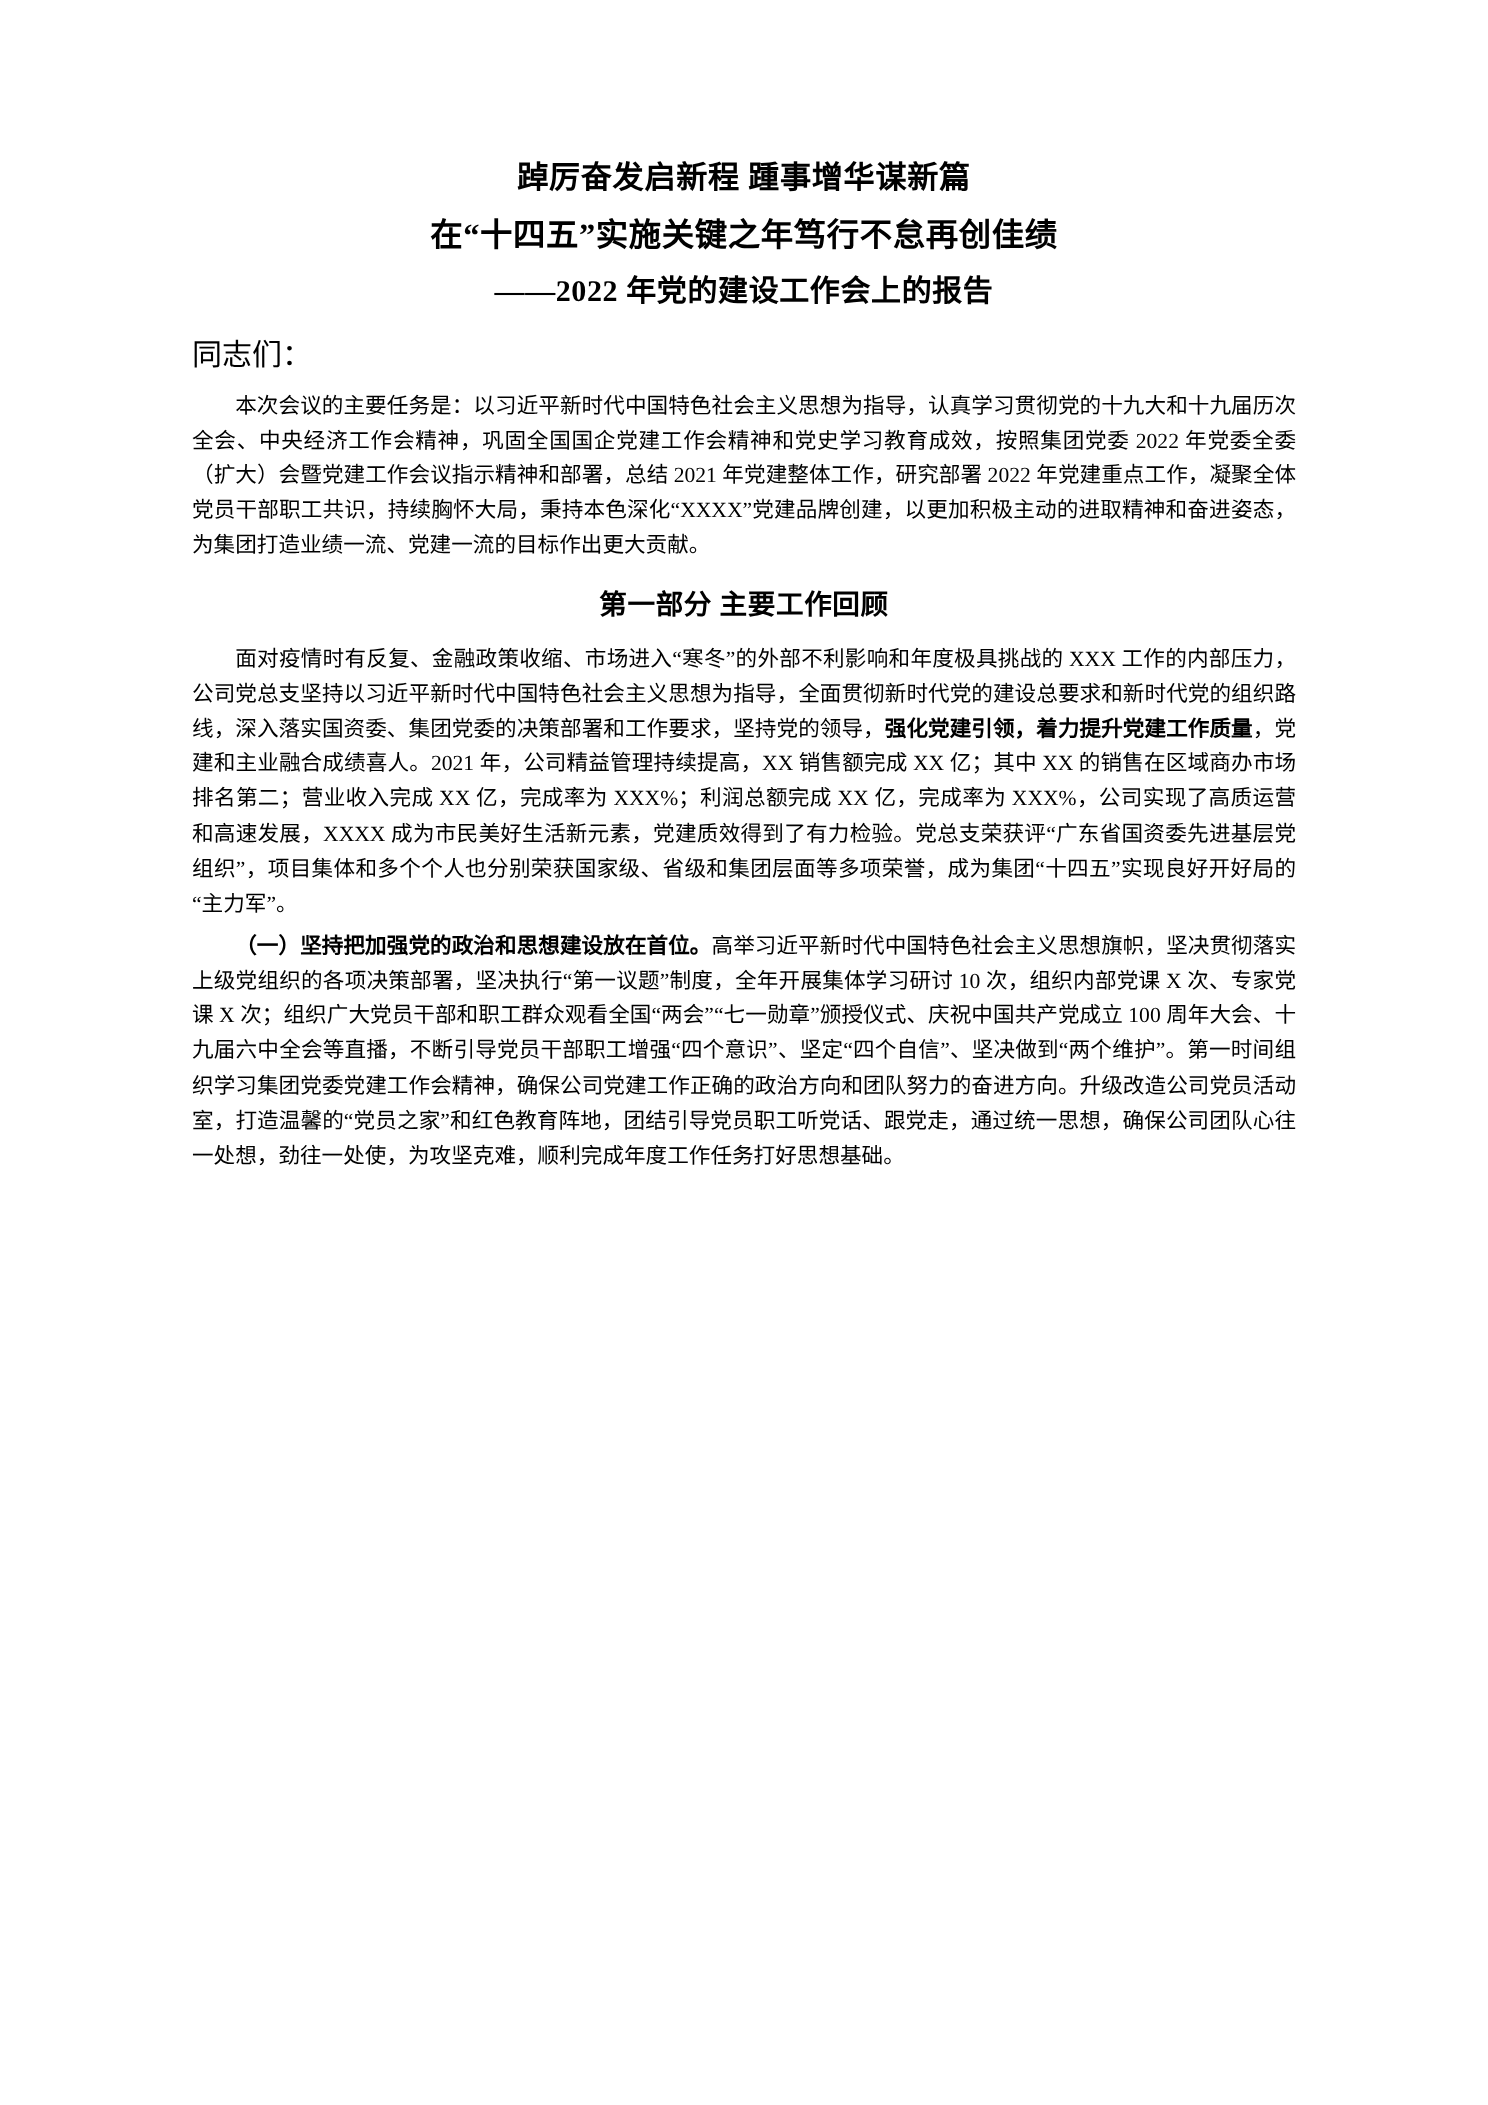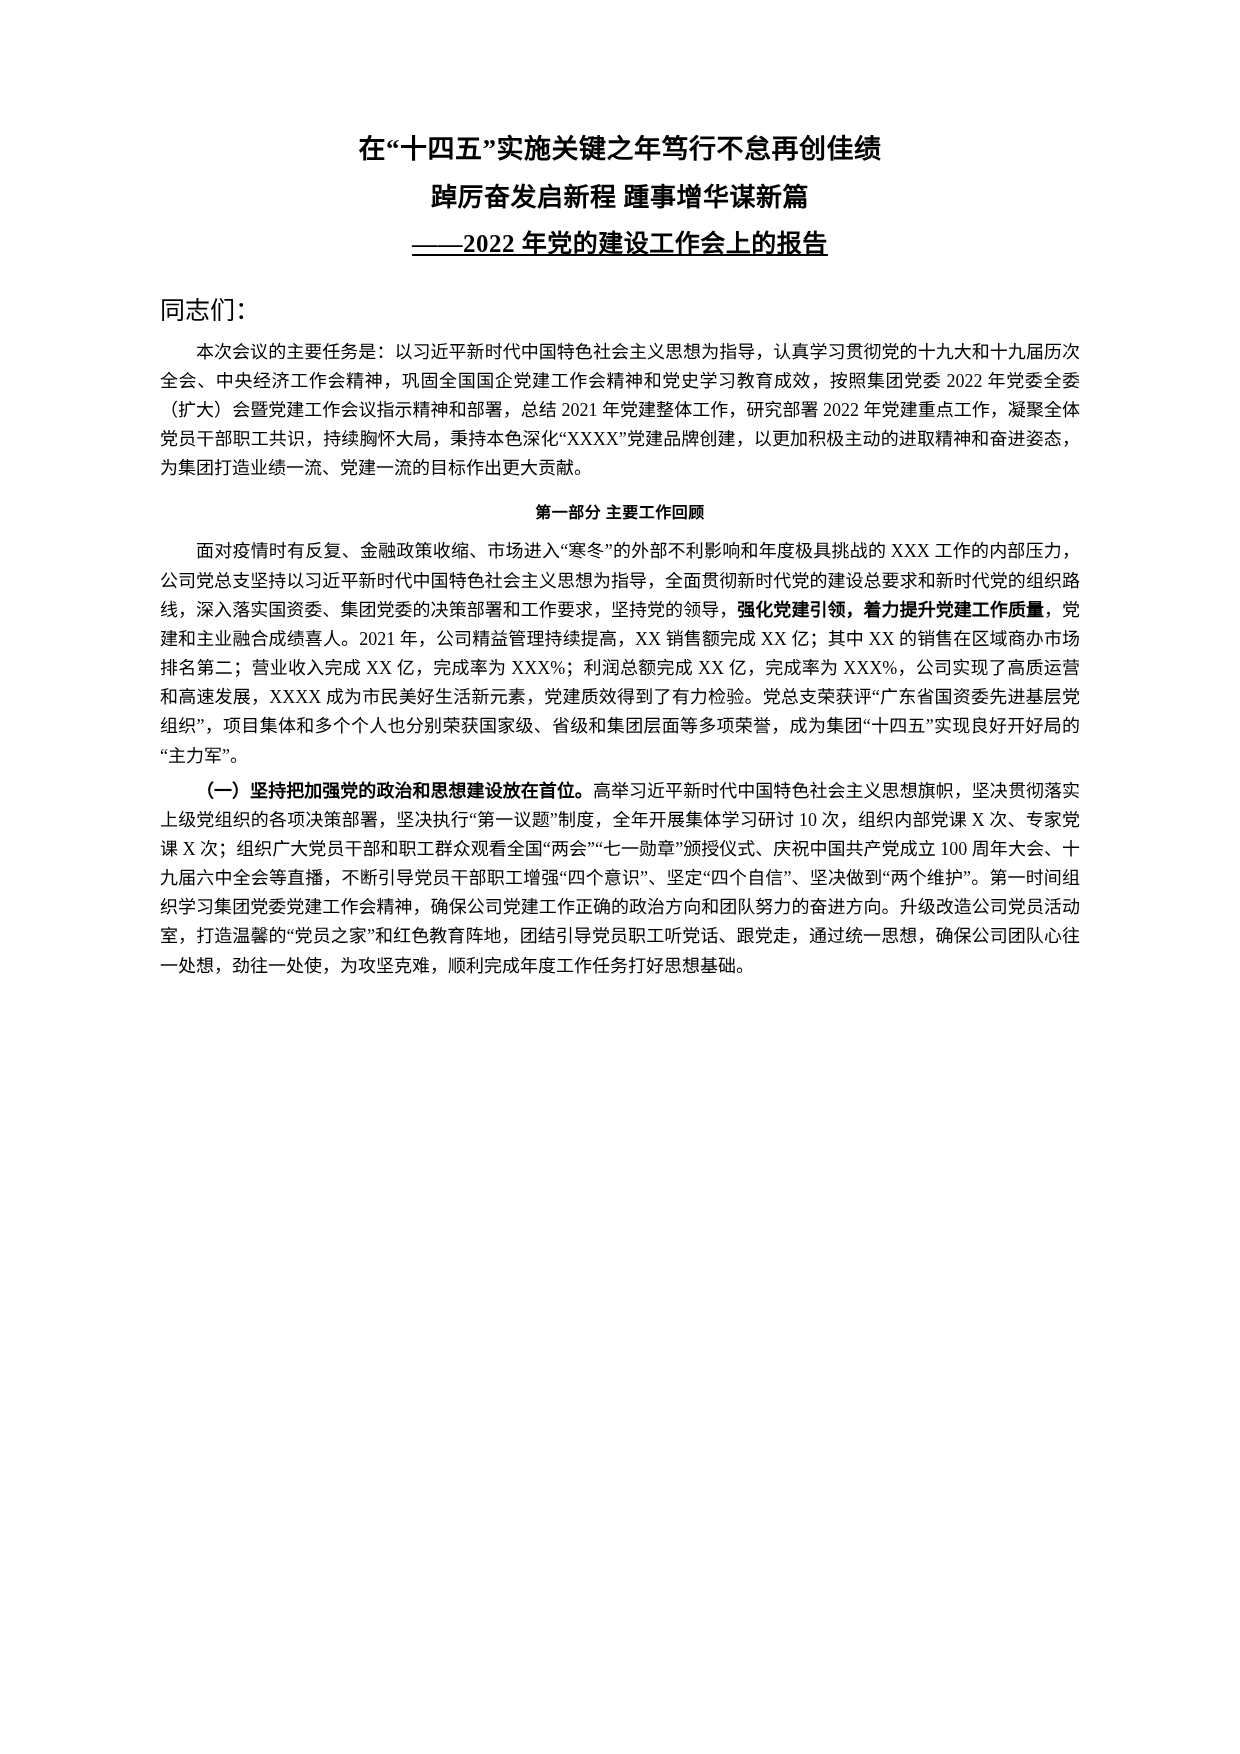--- a/index.html
+++ b/index.html
@@ -36,22 +36,21 @@
   .title-main {
     font-size: 26px;
     margin-bottom: 6px;
   }
   .title-sub {
     font-size: 27px;
     margin-bottom: 6px;
   }
   .title-byline {
     font-size: 25px;
-    margin-bottom: 28px;
-    text-decoration: underline;
+    margin-bottom: 14px;
   }
   
   .salutation {
     font-size: 25px;
     line-height: 1.62;
     margin: 10px 0 6px 0;
     text-align: justify;
   }
   
   p.para {
@@ -60,21 +59,21 @@
     margin: 0 0 6px 0;
     text-indent: 2em;
     text-align: justify;
     text-justify: inter-ideograph;
     word-break: break-all;
   }
   
   .part-heading {
     text-align: center;
     font-weight: bold;
-    font-size: 16px;
+    font-size: 23px;
     line-height: 1.62;
     margin: 16px 0 12px 0;
     letter-spacing: 0.5px;
   }
   
   .section-heading {
     font-weight: bold;
     font-size: 25px;
     line-height: 1.62;
     margin: 16px 0 8px 0;
@@ -84,23 +83,23 @@
   .lead {
     font-weight: bold;
   }
 </style>
 </head>
 <body>
 
 <div class="page">
   <div class="doc-body">
 
+    <div class="title-line title-main">踔厉奋发启新程 踵事增华谋新篇</div>
+
     <div class="title-line title-sub">在“十四五”实施关键之年笃行不怠再创佳绩</div>
-
-    <div class="title-line title-main">踔厉奋发启新程 踵事增华谋新篇</div>
 
     <div class="title-line title-byline">——2022 年党的建设工作会上的报告</div>
 
     <div class="salutation">同志们：</div>
 
     <p class="para">本次会议的主要任务是：以习近平新时代中国特色社会主义思想为指导，认真学习贯彻党的十九大和十九届历次全会、中央经济工作会精神，巩固全国国企党建工作会精神和党史学习教育成效，按照集团党委 2022 年党委全委（扩大）会暨党建工作会议指示精神和部署，总结 2021 年党建整体工作，研究部署 2022 年党建重点工作，凝聚全体党员干部职工共识，持续胸怀大局，秉持本色深化“XXXX”党建品牌创建，以更加积极主动的进取精神和奋进姿态，为集团打造业绩一流、党建一流的目标作出更大贡献。</p>
 
 
     <div class="part-heading">第一部分 主要工作回顾</div>
 

